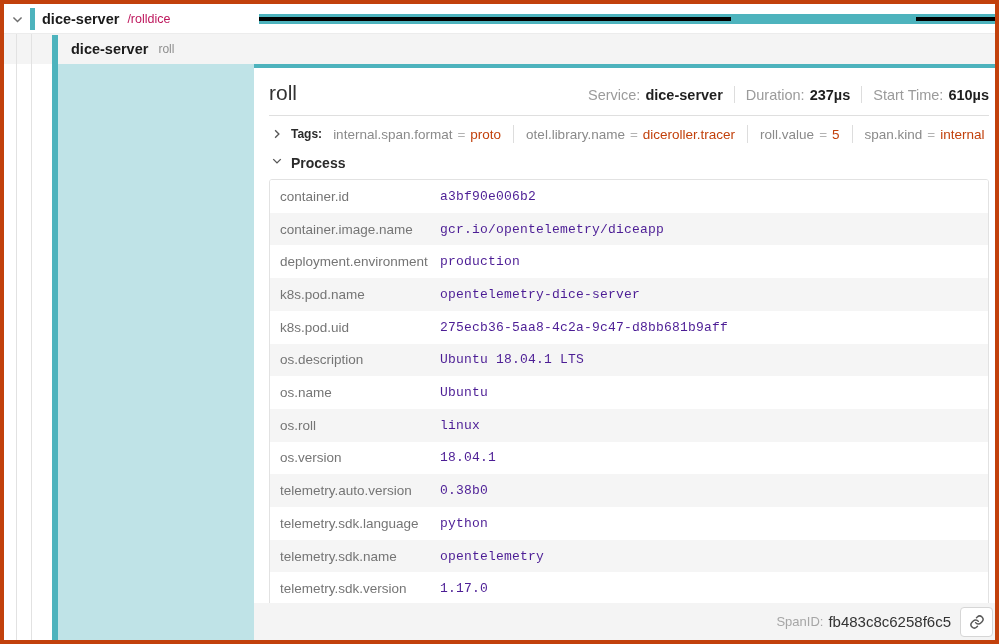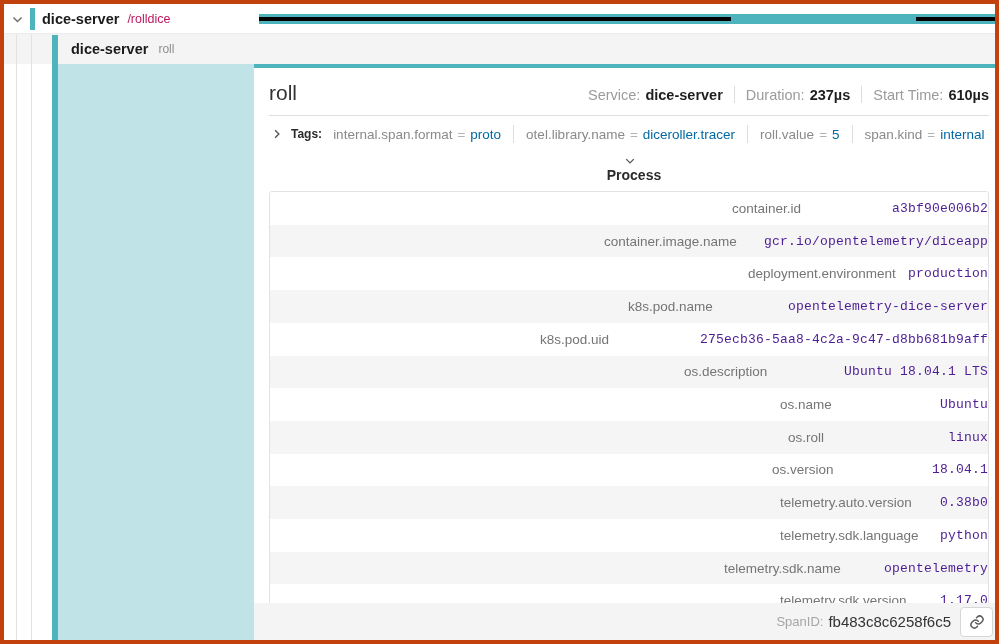--- a/index.html
+++ b/index.html
@@ -44,28 +44,28 @@
   .overview { margin-left:auto; display:flex; align-items:center; font-size:14.5px; padding-bottom:1px; }
   .ov-label { color:#9b9b9b; }
   .ov-value { color:#1f1f1f; font-weight:bold; margin-left:5px; }
   .vsep { display:inline-block; width:1px; height:17px; background:#ddd; margin:0 11px; }
   .dhead-rule { border-bottom:1px solid #dfdfdf; margin-top:11px; }
 
   .tags-row { display:flex; align-items:center; padding:9px 0 7px 2px; font-size:13.5px; cursor:pointer; }
   .tags-title { font-weight:bold; color:#2b2b2b; margin:0 11px 0 8px; font-size:12px; }
   .tag-key { color:#8a8a8a; }
   .tag-eq { color:#b3b3b3; margin:0 5px; }
-  .tag-val { color:#0369a1; }
+  .tag-val { color:#c2410c; }
   .tag-sep { display:inline-block; width:1px; height:18px; background:#ddd; margin:0 12px; }
 
-  .process-row { display:flex; align-items:center; padding:5px 0 8px 2px; cursor:pointer;flex-direction:column; }
+  .process-row { display:flex; align-items:flex-start; padding:5px 0 8px 2px; cursor:pointer; }
   .process-title { font-weight:bold; color:#2b2b2b; margin-left:8px; font-size:14px; }
 
   .kv-table { border:1px solid #e2e2e2; border-radius:3px; overflow:hidden; background:#fff; }
-  .kv-row { display:flex; align-items:center; height:32.7px; background:#fff;justify-content:flex-end; }
+  .kv-row { display:flex; align-items:center; height:32.7px; background:#fff; }
   .kv-row:nth-child(even) { background:#f5f5f5; }
   .kv-key { width:170px; flex:0 0 170px; padding-left:10px; font-size:13.5px; color:#757575; }
   .kv-val { font-family:"Liberation Mono", monospace; font-size:13px; color:#4c1d95; letter-spacing:0.2px; }
 
   .dfooter { position:absolute; left:0; right:0; bottom:1px; height:37px; background:#f4f4f4; display:flex; align-items:center; justify-content:flex-end; padding-right:10px; }
   .spanid-label { font-size:13px; color:#a6a6a6; }
   .spanid-value { font-size:15px; color:#333; margin-left:5px; }
   .link-btn { width:33px; height:30px; margin-left:9px; background:#fff; border:1px solid #d6d6d6; border-radius:4px; display:flex; align-items:center; justify-content:center; cursor:pointer; }
 
   

